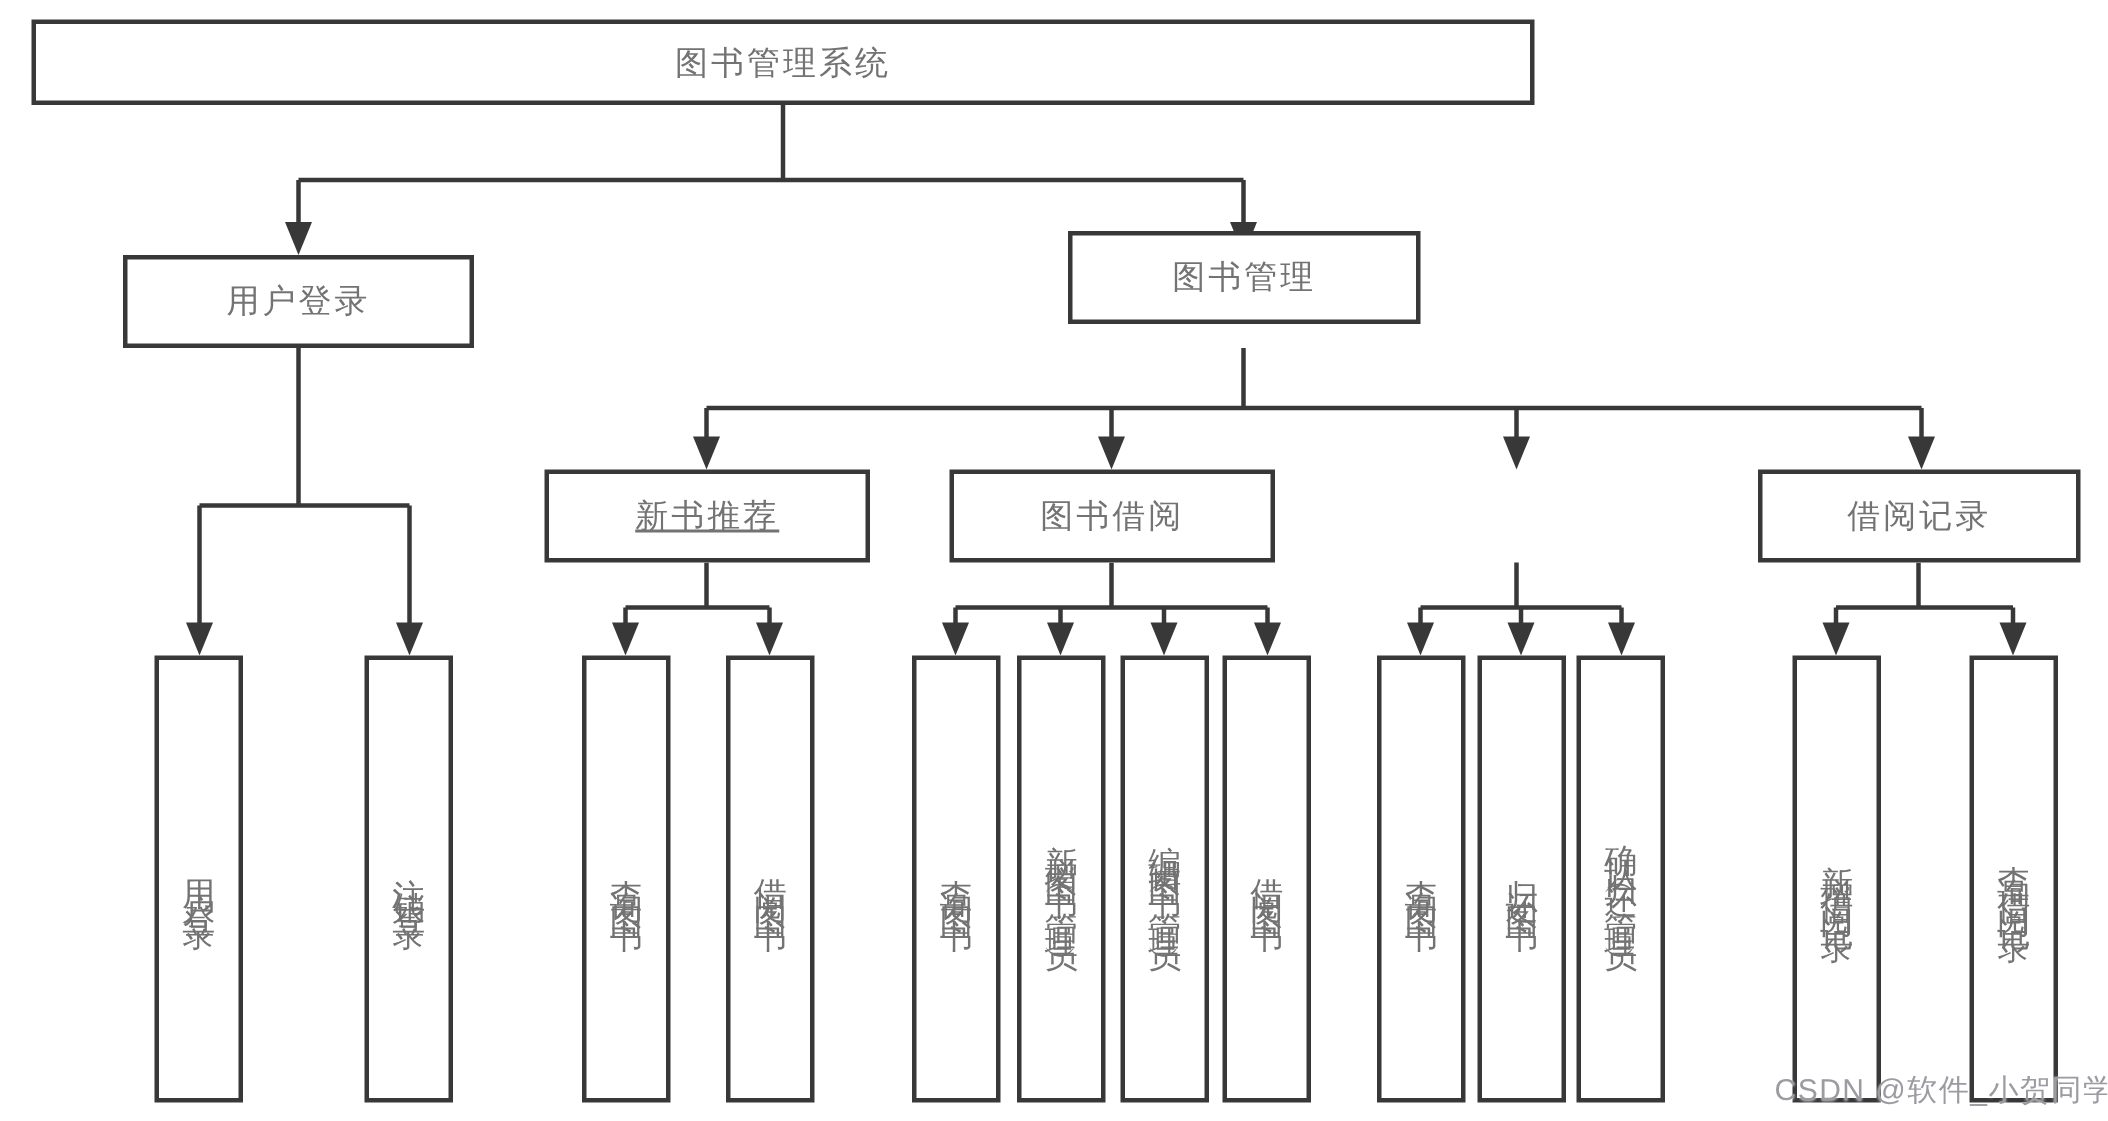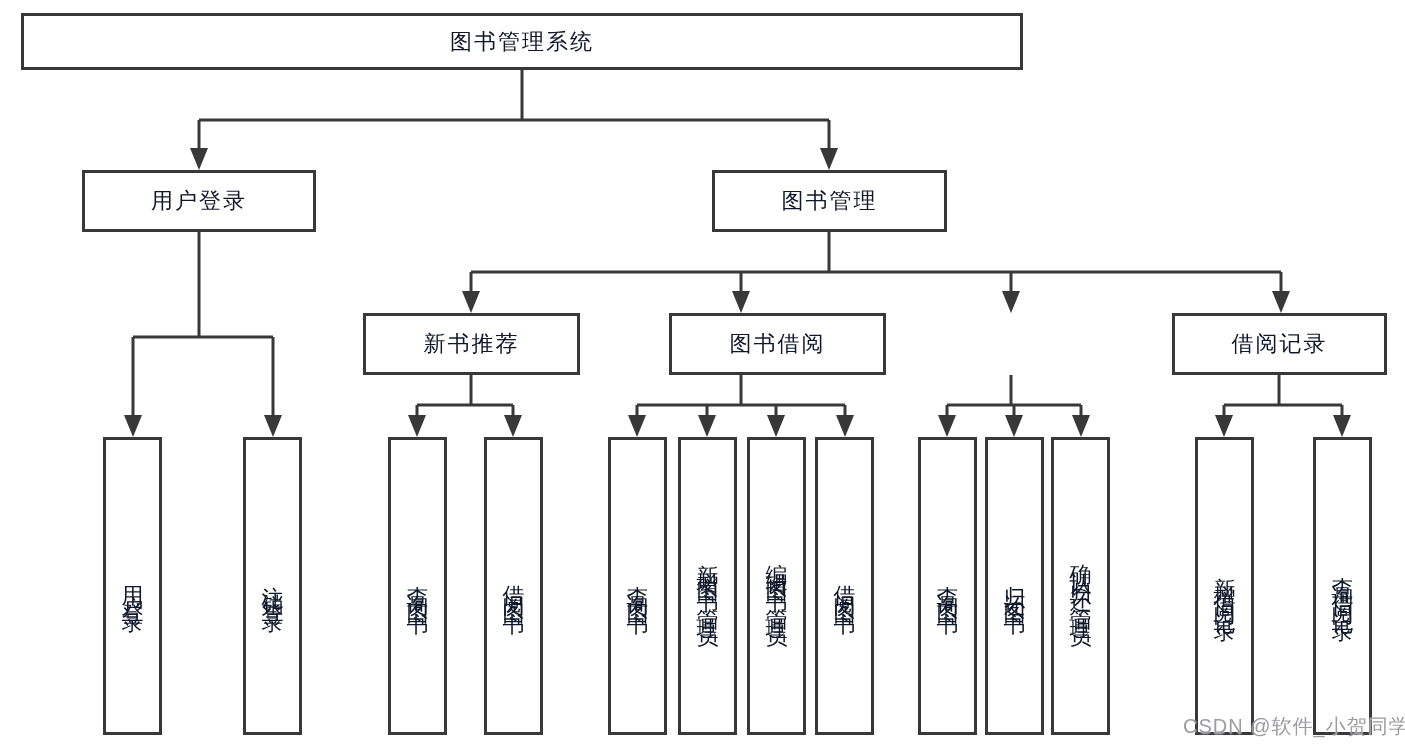--- a/index.html
+++ b/index.html
@@ -13,21 +13,21 @@
   }
   svg.connectors { position: absolute; left: 0; top: 0; z-index: 1; }
   .box {
     position: absolute;
     box-sizing: border-box;
     border: 3px solid #383838;
     background: #ffffff;
     display: flex;
     align-items: center;
     justify-content: center;
-    color: #0f172a;
+    color: #737373;
     font-size: 22px;
     z-index: 2;
   }
   .box span { letter-spacing: 2px; white-space: nowrap; }
   .leaf span.vtext {
     writing-mode: vertical-lr;
     text-orientation: mixed;
     letter-spacing: 9px;
     line-height: 1;
     white-space: nowrap;
@@ -116,28 +116,28 @@
     </g>
   </svg>
 
   <div class="box" style="left:21px; top:13px; width:1002px; height:57px;">
     <span>图书管理系统</span>
   </div>
 
   <div class="box" style="left:82px; top:170px; width:234px; height:62px;">
     <span>用户登录</span>
   </div>
-  <div class="box" style="left:712px; top:170px; width:235px; height:62px;">
+  <div class="box" style="left:712px; top:154px; width:235px; height:62px;">
     <span>图书管理</span>
   </div>
 
-  <div class="box" style="left:363px; top:313px; width:217px; height:62px;">
+  <div class="box" style="left:363px; top:313px; width:217px; height:62px;text-decoration:underline;">
     <span>新书推荐</span>
   </div>
-  <div class="box" style="left:633px; top:313px; width:217px; height:62px;margin-left:36px;">
+  <div class="box" style="left:633px; top:313px; width:217px; height:62px;">
     <span>图书借阅</span>
   </div>
   <div class="box" style="left:1172px; top:313px; width:215px; height:62px;">
     <span>借阅记录</span>
   </div>
 
   <div class="box leaf" style="left:103px; top:437px; width:59px; height:298px;">
     <span class="vtext">用户登录</span>
   </div>
   <div class="box leaf" style="left:243px; top:437px; width:59px; height:298px;">

